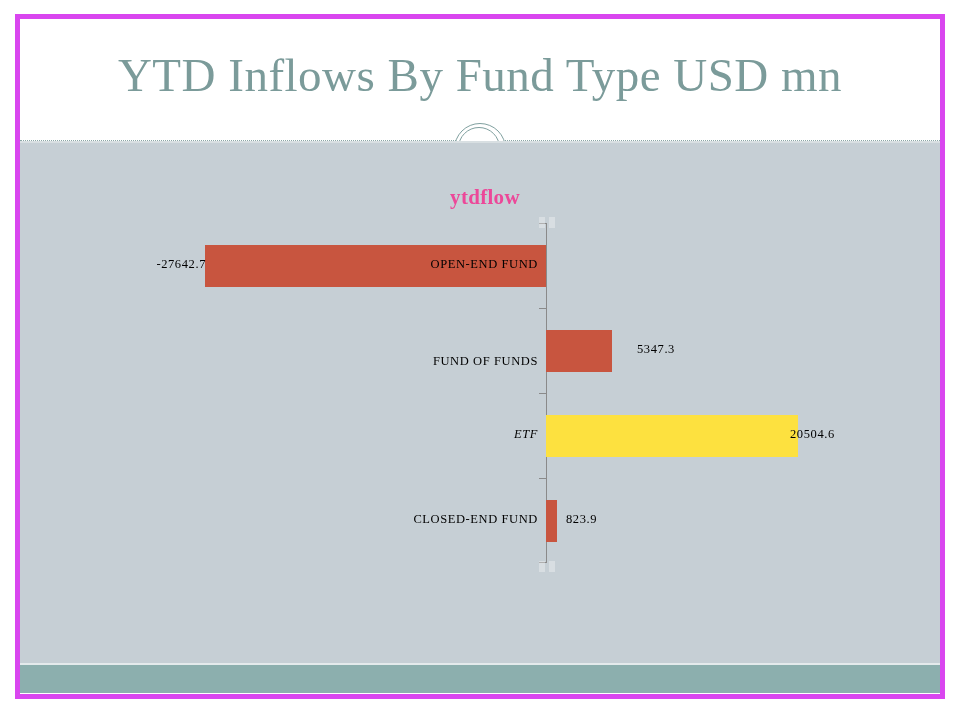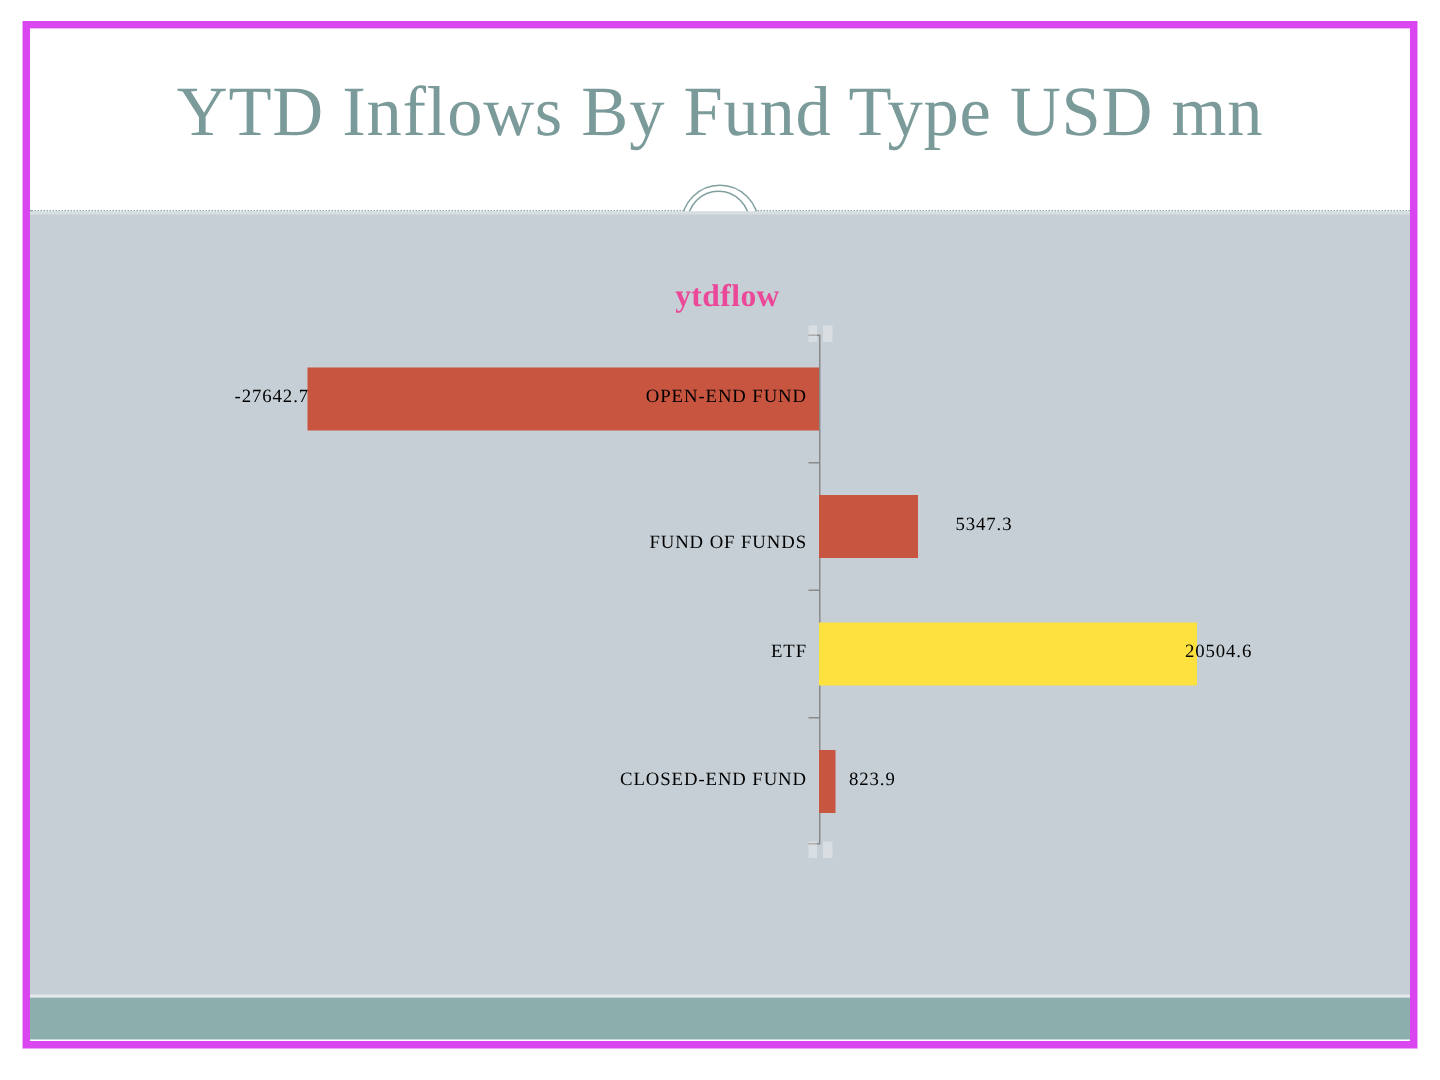--- a/index.html
+++ b/index.html
@@ -243,21 +243,21 @@
       </div>
 
       <div class="bar-row" style="top:85px;">
         <div class="bar pos" style="width:66px; background:#c8553f;"></div>
         <div class="cat-label outside" style="right:412px;margin-top:12px;">FUND OF FUNDS</div>
         <div class="val-label" style="left:600px;margin-left:17px;">5347.3</div>
       </div>
 
       <div class="bar-row" style="top:170px;">
         <div class="bar pos" style="width:252px; background:#fde13f;"></div>
-        <div class="cat-label outside" style="right:412px;">ETF</div>
+        <div class="cat-label outside" style="right:412px;font-style:italic;">ETF</div>
         <div class="val-label" style="left:770px;">20504.6</div>
       </div>
 
       <div class="bar-row" style="top:255px;">
         <div class="bar pos" style="width:11px; background:#c8553f;"></div>
         <div class="cat-label outside" style="right:412px;">CLOSED-END FUND</div>
         <div class="val-label" style="left:546px;">823.9</div>
       </div>
 
     </div>

